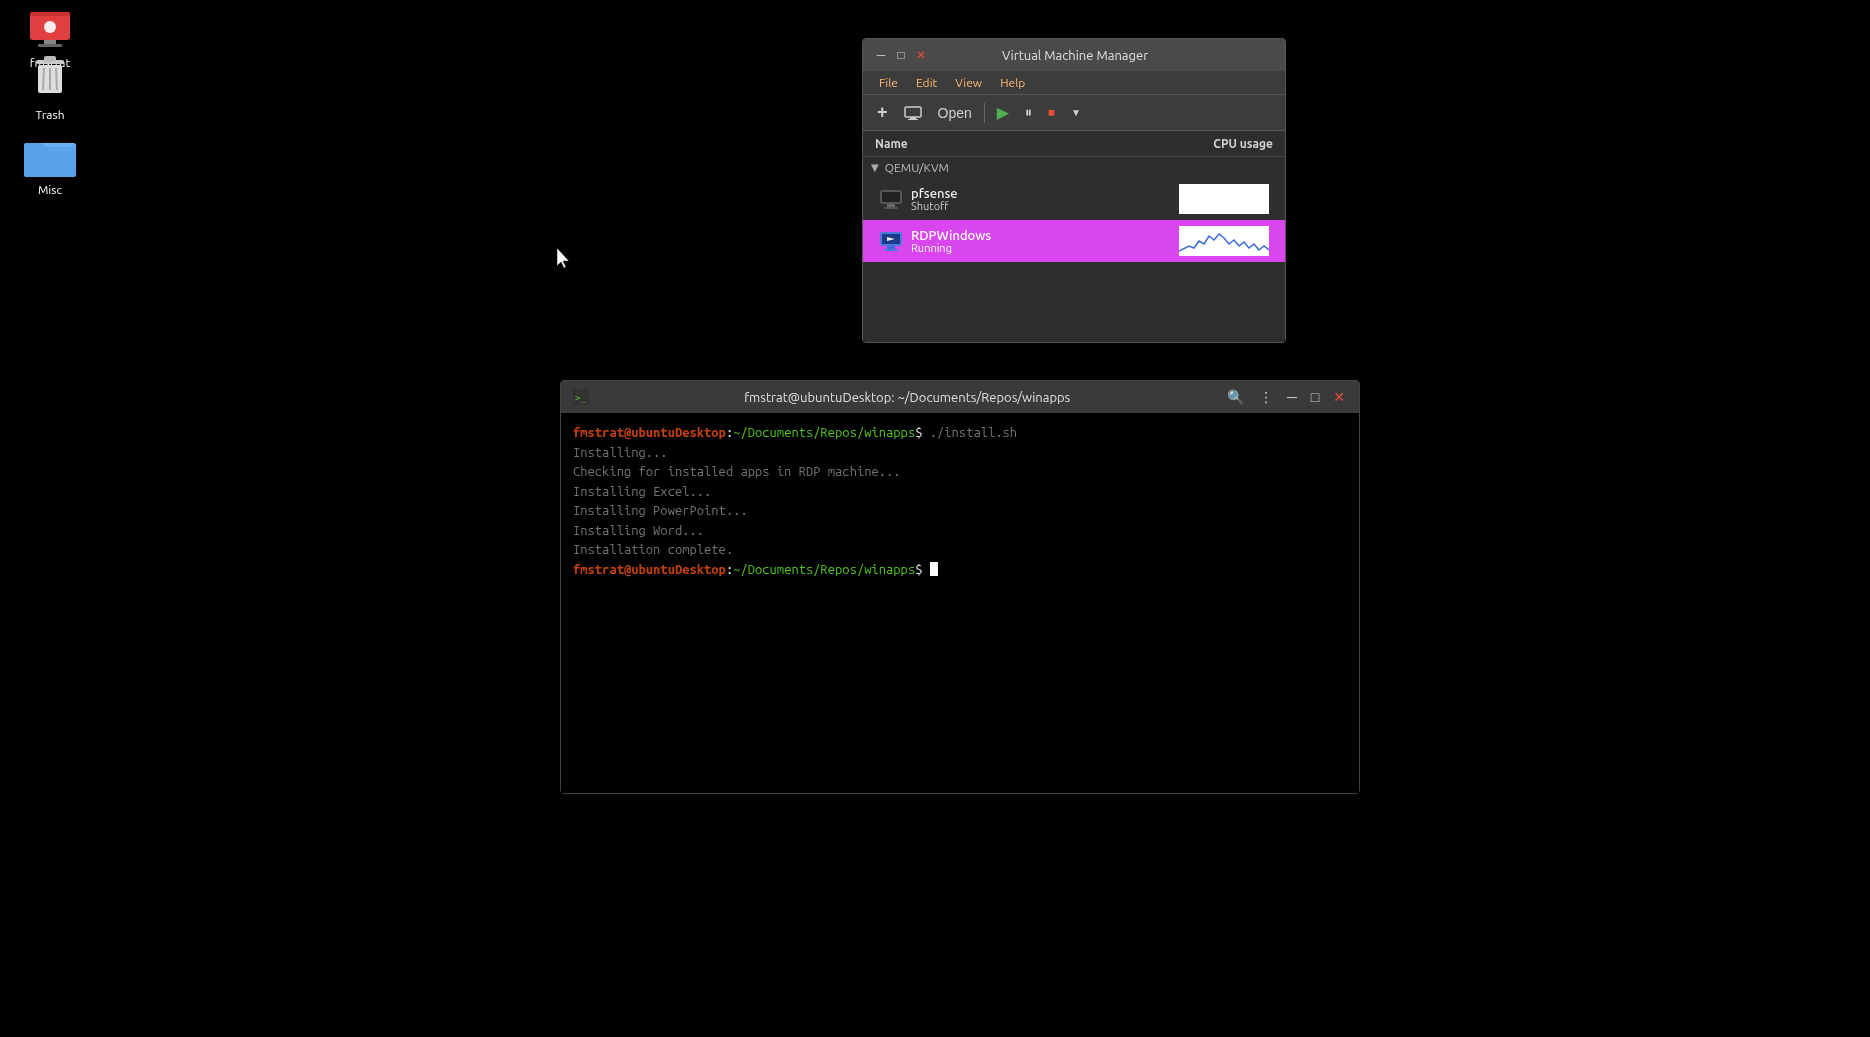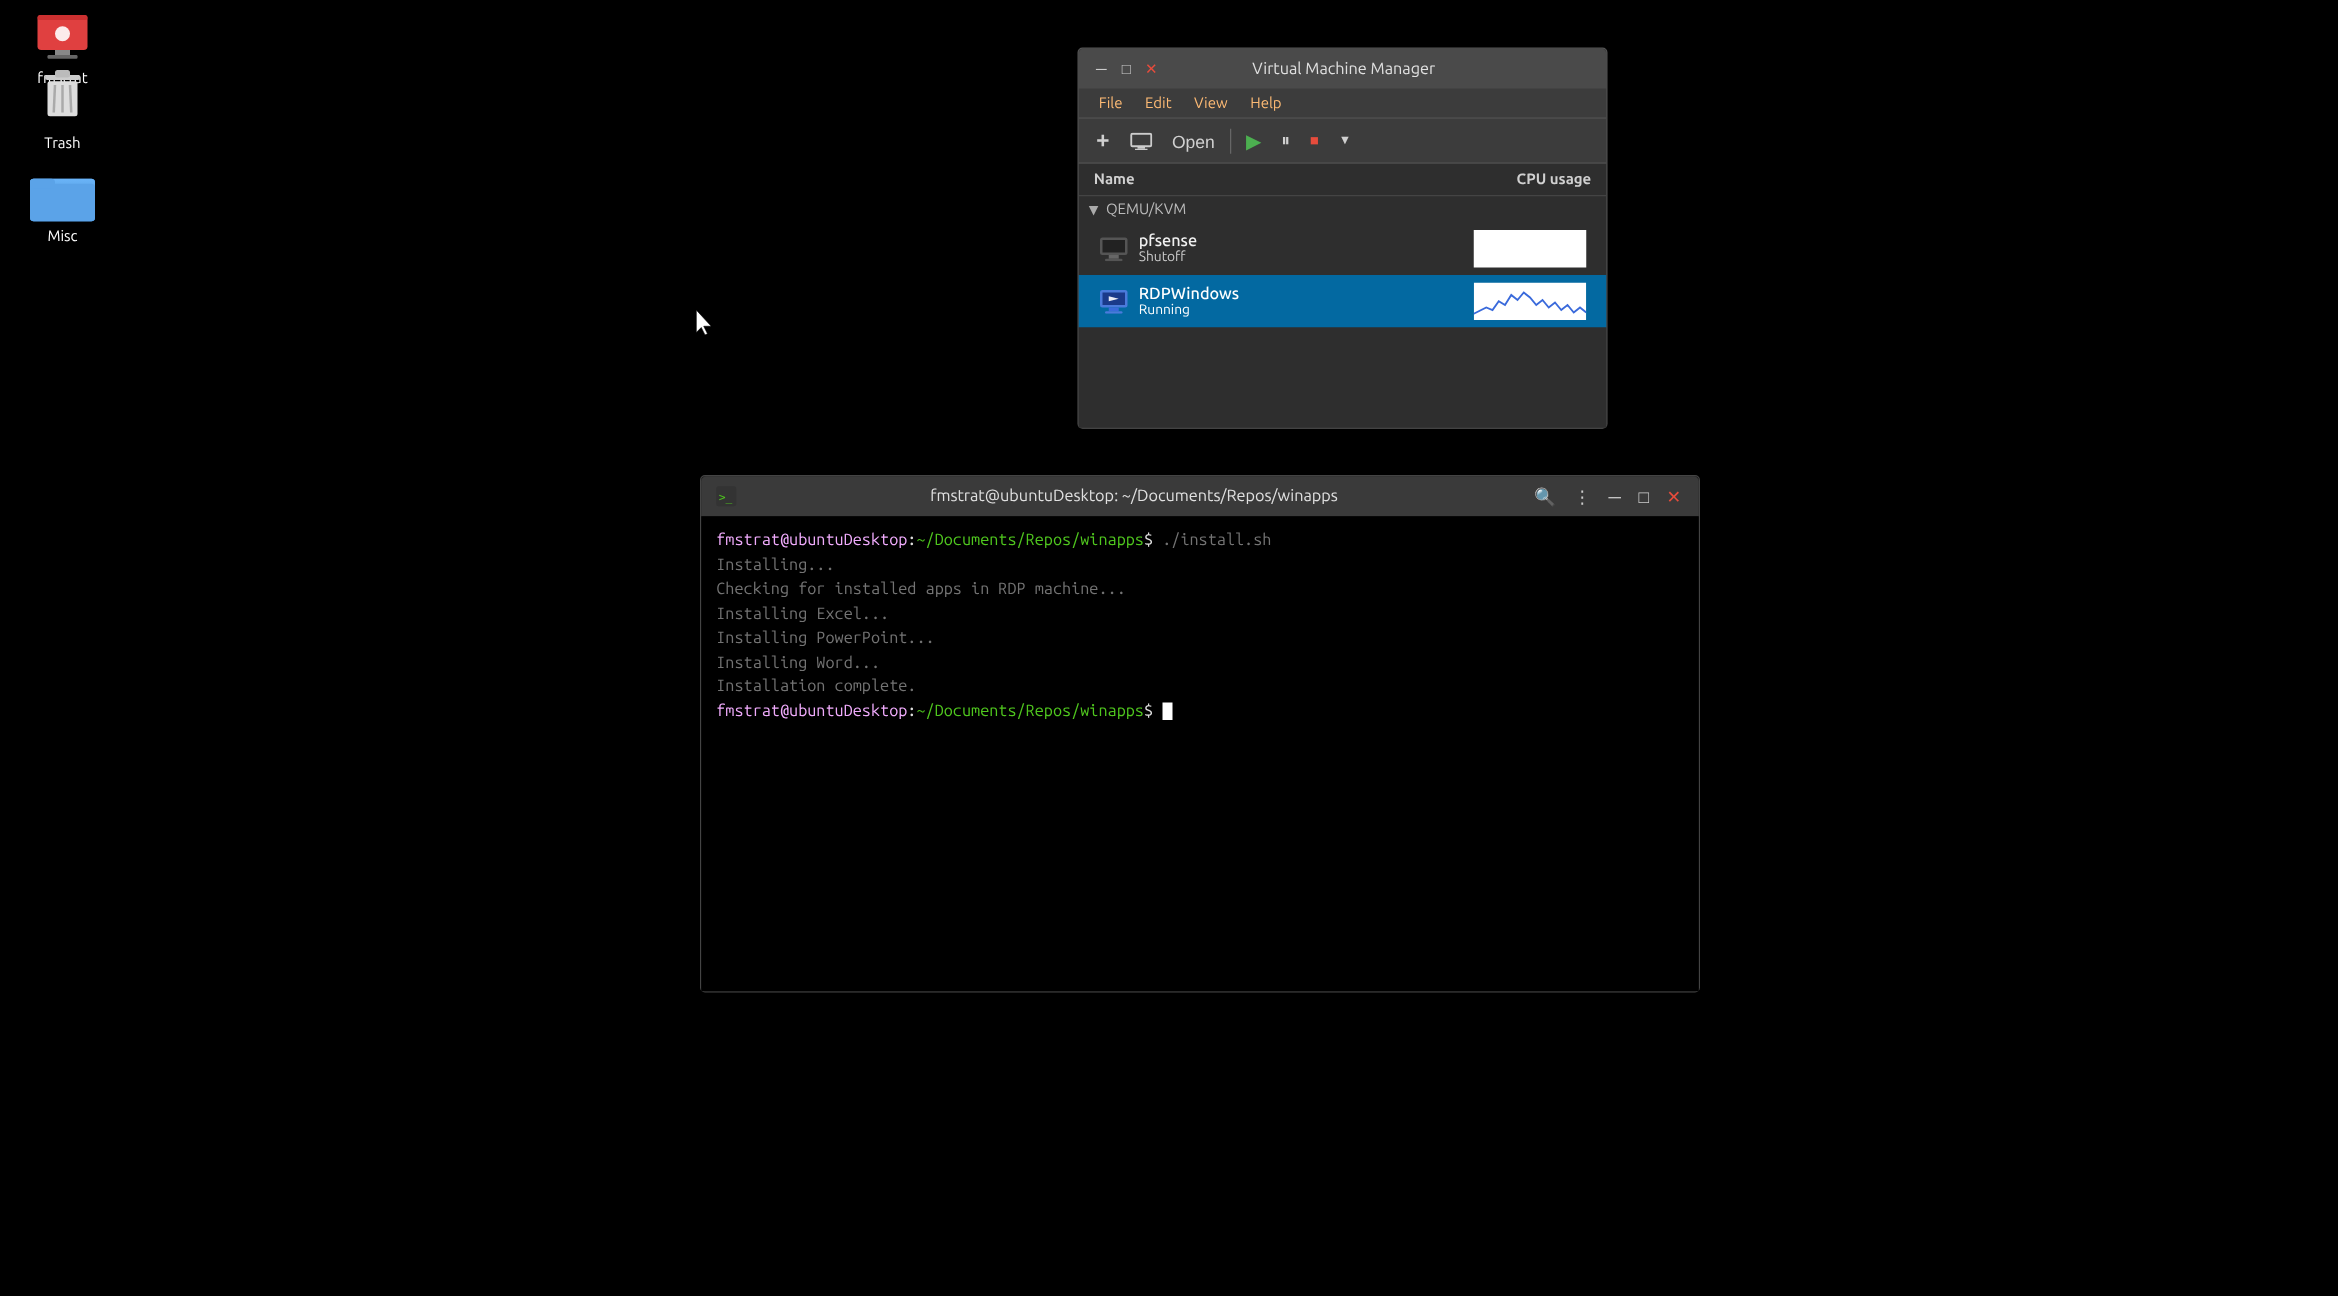--- a/index.html
+++ b/index.html
@@ -156,21 +156,21 @@
     }
 
     .vmm-vm-row {
       display: flex;
       align-items: center;
       justify-content: space-between;
       padding: 6px 16px;
       cursor: pointer;
     }
     .vmm-vm-row.active {
-      background: #0369a1;
+      background: #d946ef;
     }
 
     .vmm-vm-info {
       display: flex;
       align-items: center;
       gap: 8px;
     }
 
     .vm-details .vm-name {
       color: #f0f0f0;
@@ -252,21 +252,21 @@
 
     .terminal-body {
       background: #000;
       padding: 10px 12px;
       font-family: 'Ubuntu Mono', 'Courier New', monospace;
       font-size: 13px;
       line-height: 1.5;
       min-height: 380px;
     }
 
-    .prompt-green { color: #f0abfc; }
+    .prompt-green { color: #c2410c; font-weight: bold; }
     .prompt-white { color: #e0e0e0; }
     .prompt-path { color: #4fc61e; }
     .text-normal { color: #737373; }
 
     .cursor-block {
       display: inline-block;
       width: 8px;
       height: 14px;
       background: #fff;
       vertical-align: text-bottom;

